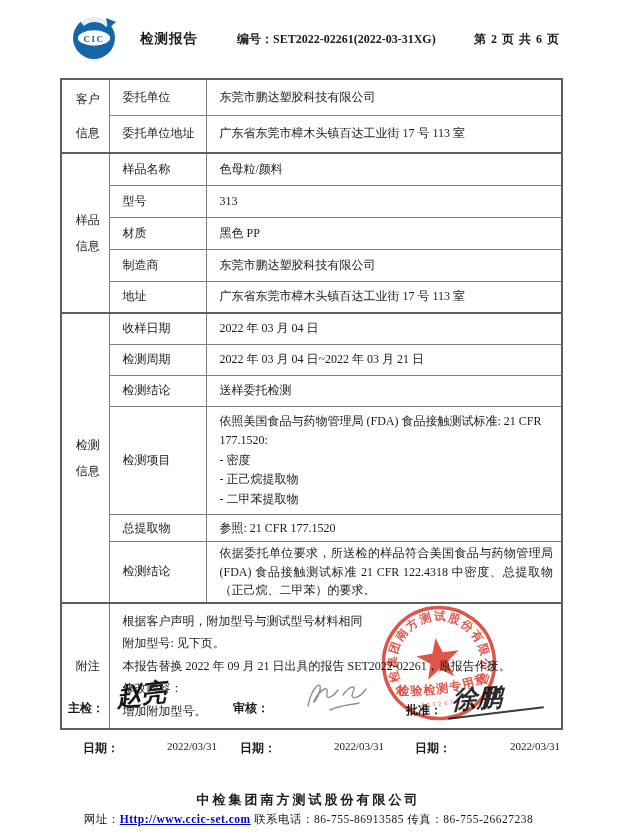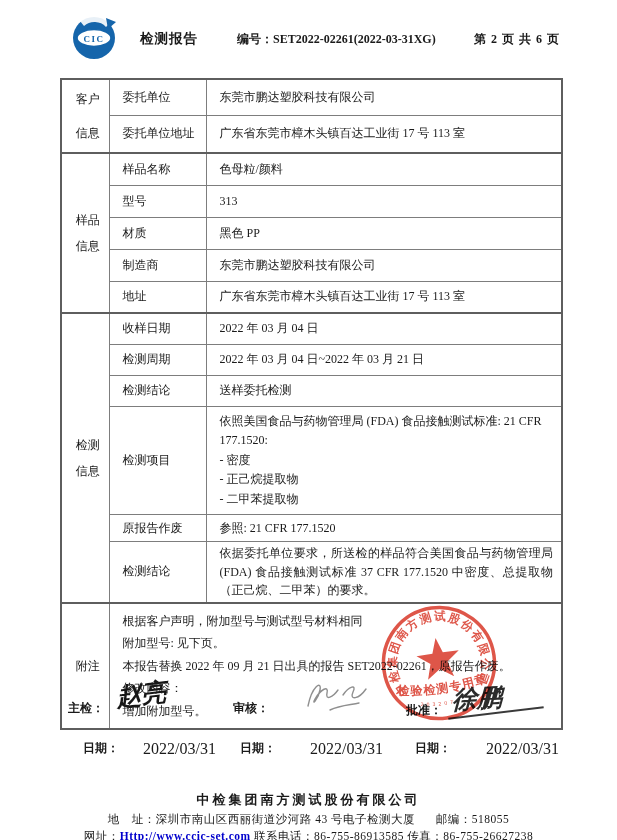--- a/index.html
+++ b/index.html
@@ -24,21 +24,21 @@
   .ml{line-height:19.5px;padding-top:5px !important;padding-bottom:5px !important;}
   .just{text-align:justify;line-height:18.5px;}
   .notes{line-height:22.5px;padding-top:6px !important;padding-bottom:6px !important;}
 
   
   .siglabel{position:absolute;font-size:12px;font-weight:bold;white-space:nowrap;}
   .sig-name{position:absolute;font-size:25px;font-weight:bold;font-style:italic;white-space:nowrap;
             color:#161616;transform:rotate(-7deg);}
   .sig-name.appr{color:#2b2b2b;transform:rotate(-4deg) skewX(-6deg);}
   .sig-stroke{position:absolute;width:96px;height:2px;background:#3a3a3a;transform:rotate(-7deg);}
-  .dateval{position:absolute;font-size:16px;white-space:nowrap;}
+  .dateval{position:absolute;font-size:11px;white-space:nowrap;margin-left:24px;}
 
   
   .stamp{position:absolute;left:366px;top:590px;width:146px;height:146px;
          transform:rotate(-8deg);opacity:.86;mix-blend-mode:multiply;pointer-events:none;}
 
   
   .footer{position:absolute;left:0;top:791px;width:617px;text-align:center;}
   .f-company{font-size:13px;font-weight:bold;letter-spacing:3px;}
   .f-line{font-size:11.5px;margin-top:2.5px;letter-spacing:.5px;}
   .f-link{color:#0000cc;text-decoration:underline;font-weight:bold;}
@@ -126,26 +126,26 @@
     <tr>
       <td>检测项目</td>
       <td class="ml">
         <div>依照美国食品与药物管理局 (FDA) 食品接触测试标准: 21 CFR 177.1520:</div>
         <div>- 密度</div>
         <div>- 正己烷提取物</div>
         <div>- 二甲苯提取物</div>
       </td>
     </tr>
     <tr class="h27">
-      <td>原报告作废</td>
+      <td>总提取物</td>
       <td>参照: 21 CFR 177.1520</td>
     </tr>
     <tr>
       <td>检测结论</td>
-      <td class="just">依据委托单位要求，所送检的样品符合美国食品与药物管理局 (FDA) 食品接触测试标准 37 CFR 177.1520 中密度、总提取物（正己烷、二甲苯）的要求。</td>
+      <td class="just">依据委托单位要求，所送检的样品符合美国食品与药物管理局 (FDA) 食品接触测试标准 21 CFR 122.4318 中密度、总提取物（正己烷、二甲苯）的要求。</td>
     </tr>
 
     <tr class="sec-top">
       <td class="sec">
         <span>附注</span>
       </td>
       <td class="notes" colspan="2">
         <div>根据客户声明，附加型号与测试型号材料相同</div>
         <div>附加型号: 见下页。</div>
         <div>本报告替换 2022 年 09 月 21 日出具的报告 SET2022-02261，原报告作废。</div>
@@ -190,24 +190,19 @@
       <textPath xlink:href="#arcType" href="#arcType" textLength="94" lengthAdjust="spacing">检验检测专用章</textPath>
     </text>
     <text font-size="5" fill="#d93a2b" font-family="DejaVu Sans, sans-serif" letter-spacing="3">
       <textPath xlink:href="#arcSerial" href="#arcSerial">203207</textPath>
     </text>
   </svg>
 
   <div class="footer">
     <div class="f-company">中检集团南方测试股份有限公司</div>
     <div class="f-line">
-      <span>地　址：</span><span>深圳市南山区西丽街道沙河路 43 号电子检测大厦</span>
-      <span style="display:inline-block;width:14px"></span>
-      <span>邮编：</span><span>518055</span>
-    </div>
-    <div class="f-line">
       <span>网址：</span><a class="f-link" href="#">Http://www.ccic-set.com</a>
       <span>联系电话：</span><span>86-755-86913585</span>
       <span>传真：</span><span>86-755-26627238</span>
     </div>
   </div>
 
 </div>
 
 </body></html>

